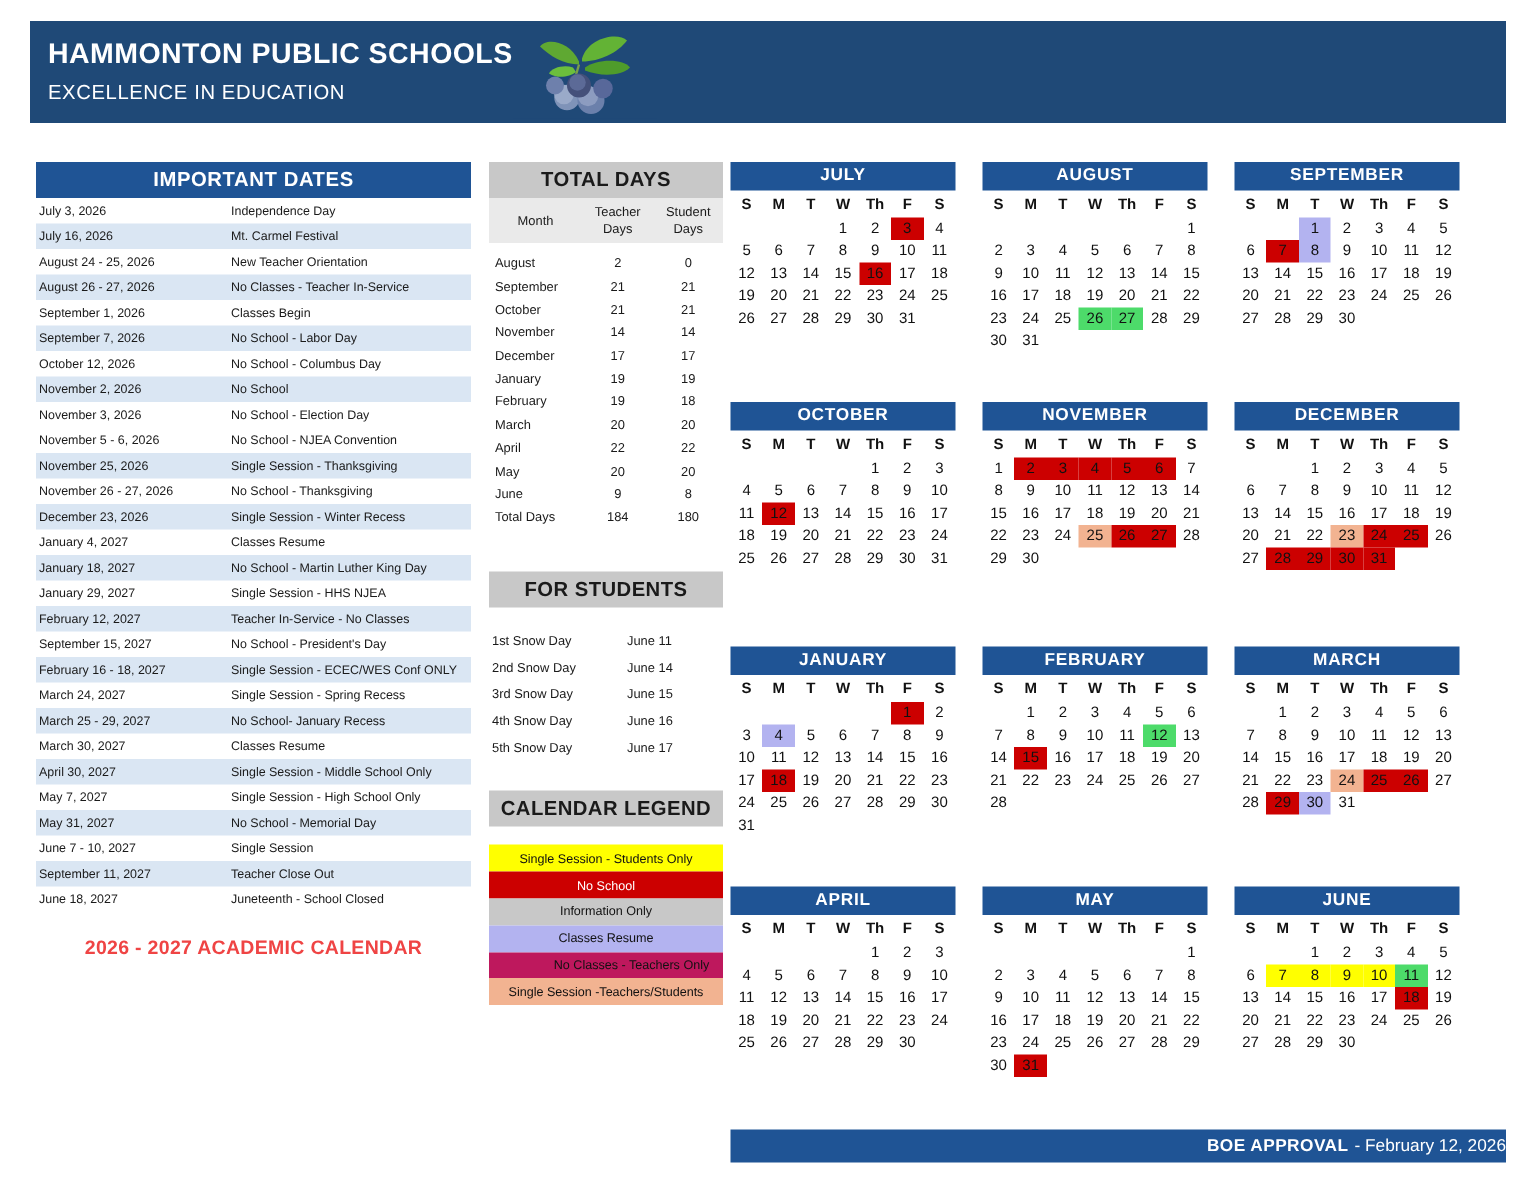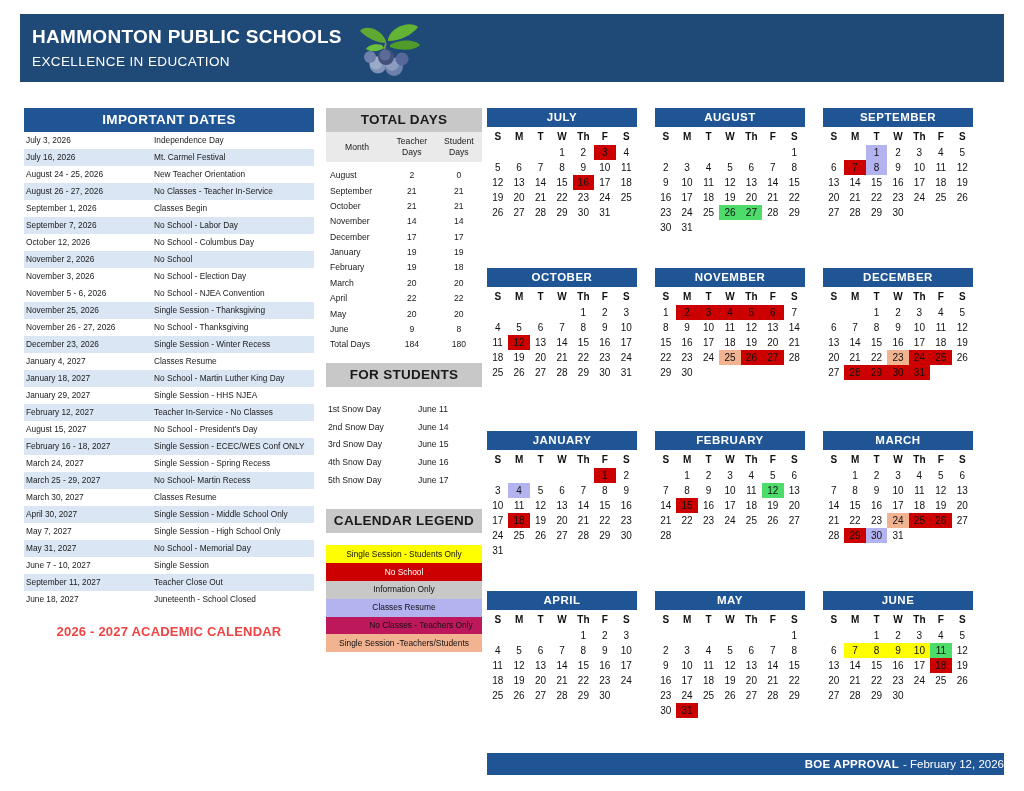--- a/index.html
+++ b/index.html
@@ -130,21 +130,21 @@
   .td-table th.m-col { width: 58px; }
   .td-table td {
     font-size: 8.6px;
     padding: 2.2px 2px;
     line-height: 11px;
     text-align: center;
   }
   .td-table td.m-name { text-align: left; padding-left: 4px; }
   .spacer-row td { height: 6px; padding: 0; }
 
-  .students-block { margin-top: 10px; }
+  .students-block { margin-top: 28px; }
   .snow-table {
     width: 100%;
     border-collapse: collapse;
     margin-top: 14px;
   }
   .snow-table td {
     font-size: 8.6px;
     padding: 3.4px 2px;
     line-height: 11px;
   }
@@ -317,34 +317,34 @@
           </tr>
           <tr>
             <td class="col-date">January 29, 2027</td>
             <td class="col-desc">Single Session - HHS NJEA</td>
           </tr>
           <tr class="alt">
             <td class="col-date">February 12, 2027</td>
             <td class="col-desc">Teacher In-Service - No Classes</td>
           </tr>
           <tr>
-            <td class="col-date">August 15, 2027</td>
+            <td class="col-date">September 15, 2027</td>
             <td class="col-desc">No School - President's Day</td>
           </tr>
           <tr class="alt">
             <td class="col-date">February 16 - 18, 2027</td>
             <td class="col-desc">Single Session - ECEC/WES Conf ONLY</td>
           </tr>
           <tr>
             <td class="col-date">March 24, 2027</td>
             <td class="col-desc">Single Session - Spring Recess</td>
           </tr>
           <tr class="alt">
             <td class="col-date">March 25 - 29, 2027</td>
-            <td class="col-desc">No School- Martin Recess</td>
+            <td class="col-desc">No School- January Recess</td>
           </tr>
           <tr>
             <td class="col-date">March 30, 2027</td>
             <td class="col-desc">Classes Resume</td>
           </tr>
           <tr class="alt">
             <td class="col-date">April 30, 2027</td>
             <td class="col-desc">Single Session - Middle School Only</td>
           </tr>
           <tr>

